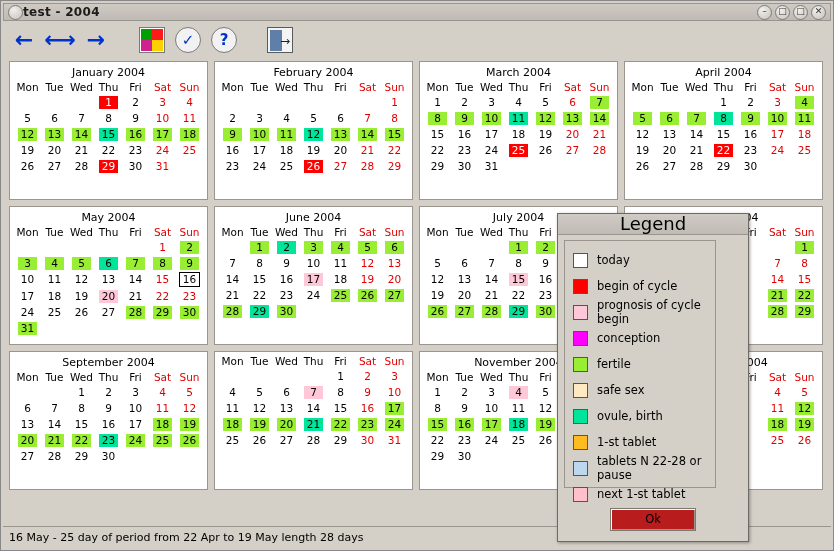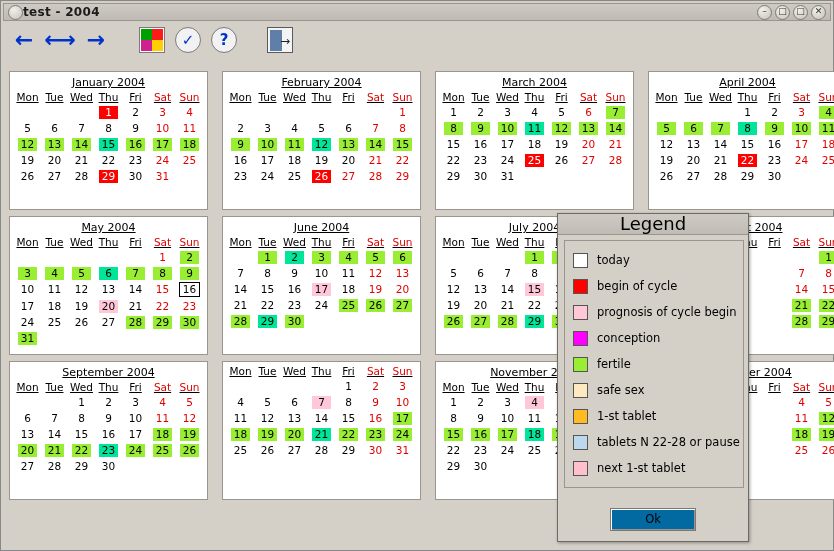--- a/index.html
+++ b/index.html
@@ -74,26 +74,25 @@
     position:relative;box-sizing:border-box;
   }
   .exit-icon .door{position:absolute;left:2px;top:2px;width:12px;height:21px;background:#5f7fa8;}
   .exit-icon .arr{position:absolute;right:2px;top:7px;font-size:12px;line-height:12px;color:#123;}
   
   .client{
     position:absolute;left:8px;top:58px;width:818px;height:464px;
     background:#d4d0c8;
   }
   .grid{
-    position:absolute;left:0;top:12px;width:818px;height:430px;
+    position:absolute;left:0;top:2px;width:818px;height:430px;
     display:grid;
     grid-template-columns:repeat(4,199px);
     grid-template-rows:repeat(3,139px);
-    gap:6px 14px;
-    text-decoration:underline;
+    gap:6px 6px;
   }
   .month{
     background:#fff;border:1px solid #9a968f;
     box-sizing:border-box;
     padding:3px 4px 0 4px;
     position:relative;
   }
   .month-title{
     text-align:center;font-size:11px;margin:1px 0 2px 0;color:#000;
   }
@@ -129,37 +128,37 @@
     box-shadow:1px 1px 3px rgba(0,0,0,.35);
     box-sizing:border-box;
   }
   .legend-title{
     height:20px;line-height:20px;text-align:center;
     font-size:18px;
     background:linear-gradient(#cfcbc4,#c0bcb5);
     border-bottom:1px solid #9a968f;
   }
   .legend-body{
-    position:absolute;left:6px;top:26px;width:180px;height:248px;
+    position:absolute;left:6px;top:26px;width:152px;height:248px;
     background:#d4d0c8;
     border:1px solid #9a968f;
     box-sizing:border-box;
     padding:6px 0 0 0;
   }
   .legend-row{
     display:flex;align-items:center;height:26px;padding-left:8px;
   }
   .sw{
     width:13px;height:13px;border:1px solid #555;margin-right:9px;flex:0 0 auto;
   }
   .legend-label{font-size:11.5px;}
   .legend-ok{
     position:absolute;left:50%;transform:translateX(-50%);
     bottom:10px;width:84px;height:21px;
-    background:#0369a1;border:1px solid #7c7870;
+    background:#b91c1c;border:1px solid #7c7870;
     box-shadow:inset 1px 1px 0 #fff, inset -1px -1px 0 #9a968f;
     font-size:11.5px;line-height:20px;text-align:center;
   }
 </style>
 </head>
 <body>
 
 <div class="window">
 
   <div class="titlebar">
@@ -966,20 +965,23 @@
                 <td></td>
                 <td class="wk"><span class="d">25</span></td>
                 <td class="wk"><span class="d">26</span></td>
               </tr>
             </tbody>
           </table>
         </div>
       </div>
   </div>
 
+  <div class="statusbar">
+    <span>16 May - 25 day of period from 22 Apr to 19 May length 28 days</span>
+  </div>
 
   <div class="legend">
     <div class="legend-title">Legend</div>
     <div class="legend-body" id="legend-list">
         <div class="legend-row">
           <span class="sw" style="background: rgb(255, 255, 255);"></span>
           <span class="legend-label">today</span>
         </div>
         <div class="legend-row">
           <span class="sw" style="background: rgb(255, 0, 0);"></span>
@@ -995,20 +997,24 @@
         </div>
         <div class="legend-row">
           <span class="sw" style="background: rgb(153, 238, 51);"></span>
           <span class="legend-label">fertile</span>
         </div>
         <div class="legend-row">
           <span class="sw" style="background: rgb(255, 233, 192);"></span>
           <span class="legend-label">safe sex</span>
         </div>
         <div class="legend-row">
+          <span class="sw" style="background: rgb(0, 229, 153);"></span>
+          <span class="legend-label">ovule, birth</span>
+        </div>
+        <div class="legend-row">
           <span class="sw" style="background: rgb(255, 187, 34);"></span>
           <span class="legend-label">1-st tablet</span>
         </div>
         <div class="legend-row">
           <span class="sw" style="background: rgb(189, 215, 238);"></span>
           <span class="legend-label">tablets N 22-28 or pause</span>
         </div>
         <div class="legend-row">
           <span class="sw" style="background: rgb(255, 192, 203);"></span>
           <span class="legend-label">next 1-st tablet</span>

